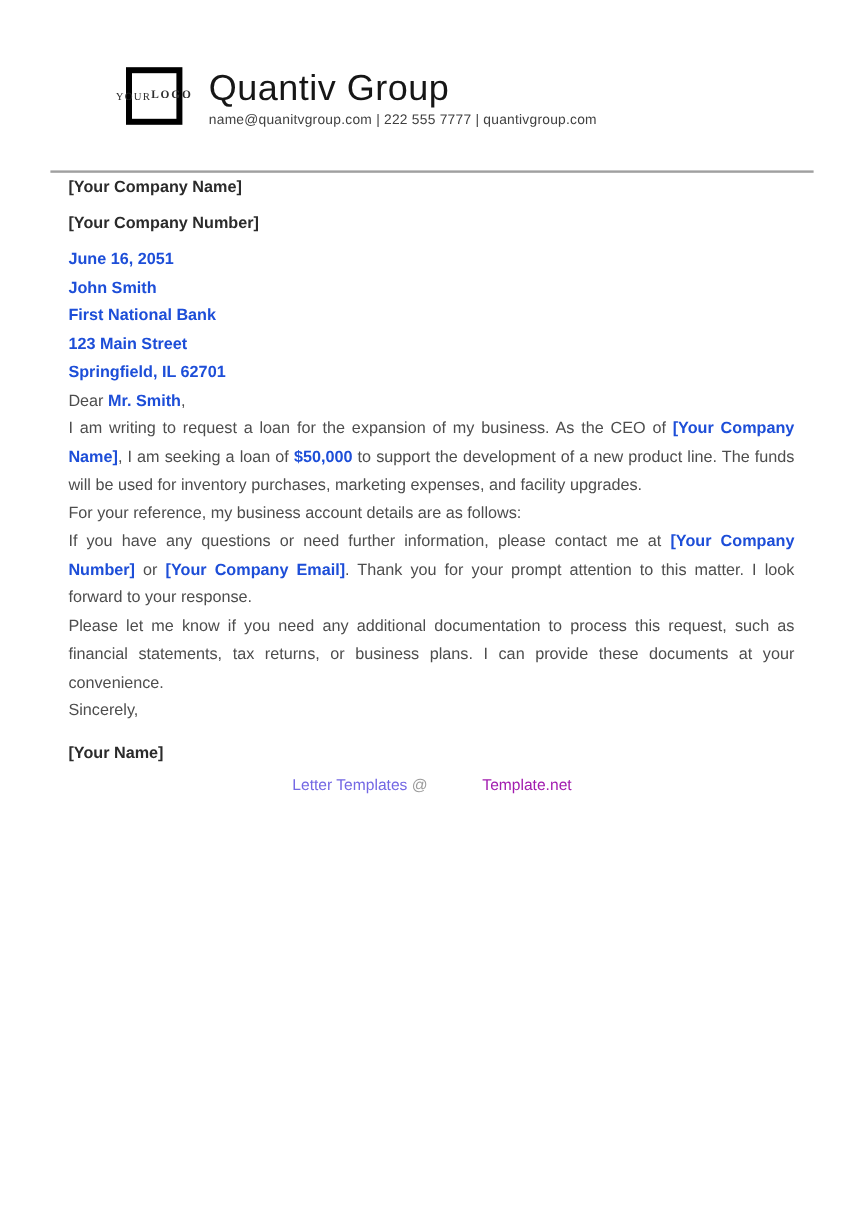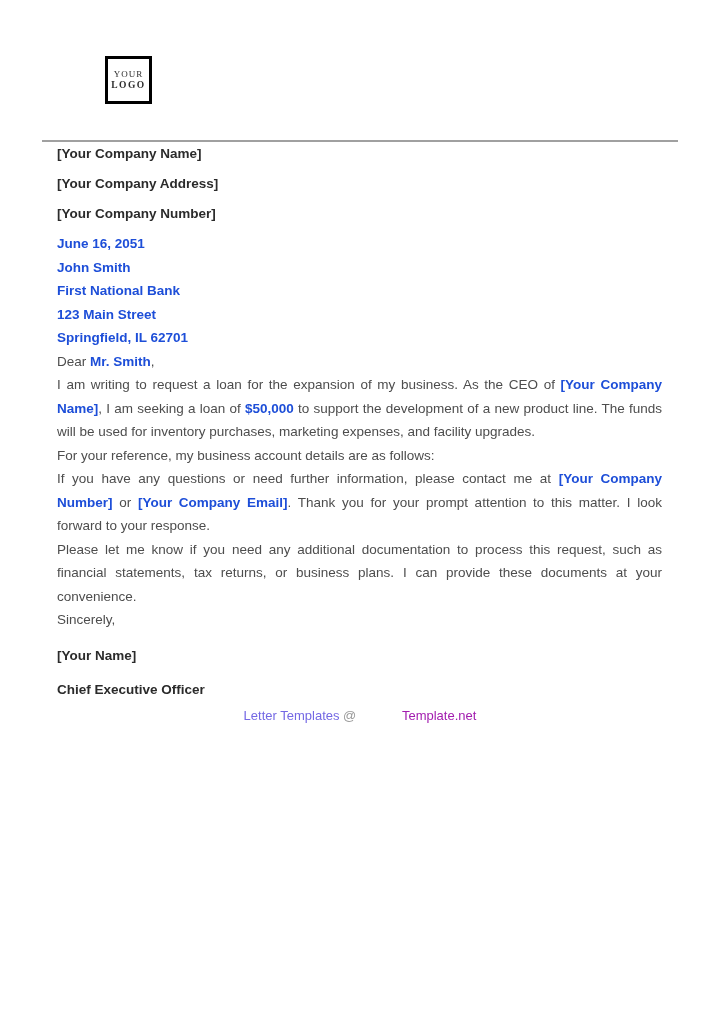--- a/index.html
+++ b/index.html
@@ -17,23 +17,23 @@
 
   
   .letterhead {
     display: flex;
     align-items: flex-start;
     padding: 56px 0 0 105px;
   }
   .logo-box {
     width: 47px;
     height: 48px;
-    border: 3px solid #000000;
+    border: 5px solid #000000;
     display: flex;
-    flex-direction: column;
+    flex-direction: row;
     align-items: center;
     justify-content: center;
     font-family: "Liberation Serif", serif;
     color: #2e2e2e;
     flex: 0 0 auto;
   }
   .logo-box .logo-top {
     font-size: 9px;
     letter-spacing: 1px;
     line-height: 11px;
@@ -122,29 +122,32 @@
 </head>
 <body>
 
 <div class="page">
 
   <header class="letterhead">
     <div class="logo-box">
       <span class="logo-top">YOUR</span>
       <span class="logo-bottom">LOGO</span>
     </div>
+    <div class="brand">
+      <div class="company-name">Quantiv Group</div>
+      <div class="contact-line">name@quanitvgroup.com | 222 555 7777 | quantivgroup.com</div>
+    </div>
   </header>
 
   <hr class="header-rule">
 
   <main class="letter-body">
 
 
     <p class="placeholder-line">[Your Company Name]</p>
-    <p class="placeholder-line">[Your Company Address]</p>
     <p class="placeholder-line">[Your Company Number]</p>
 
     <p class="info-line bold">June 16, 2051</p>
     <p class="info-line bold">John Smith</p>
     <p class="info-line bold">First National Bank</p>
     <p class="info-line bold">123 Main Street</p>
     <p class="info-line bold">Springfield, IL 62701</p>
 
     <p class="info-line"><span>Dear </span><span class="bold">Mr. Smith</span><span>,</span></p>
 
@@ -154,21 +157,20 @@
 
 
     <p class="para"><span>If you have any questions or need further information, please contact me at </span><span class="bold">[Your Company Number]</span><span> or </span><span class="bold">[Your Company Email]</span><span>. Thank you for your prompt attention to this matter. I look forward to your response.</span></p>
 
     <p class="para">Please let me know if you need any additional documentation to process this request, such as financial statements, tax returns, or business plans. I can provide these documents at your convenience.</p>
 
     <p class="info-line">Sincerely,</p>
 
 
     <p class="signer-name">[Your Name]</p>
-    <p class="signer-title">Chief Executive Officer</p>
 
   </main>
 
   <footer class="attribution">
     <span>Letter Templates</span>
     <span class="at-sign">@</span>
     <span class="site-link">Template.net</span>
   </footer>
 
 </div>

